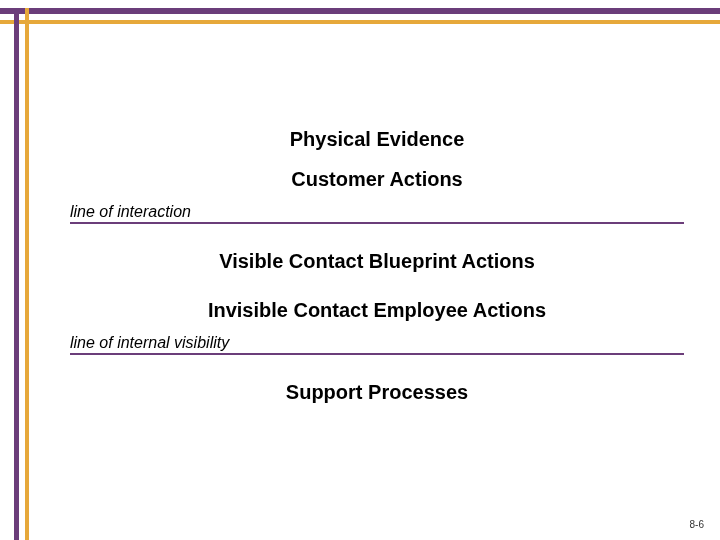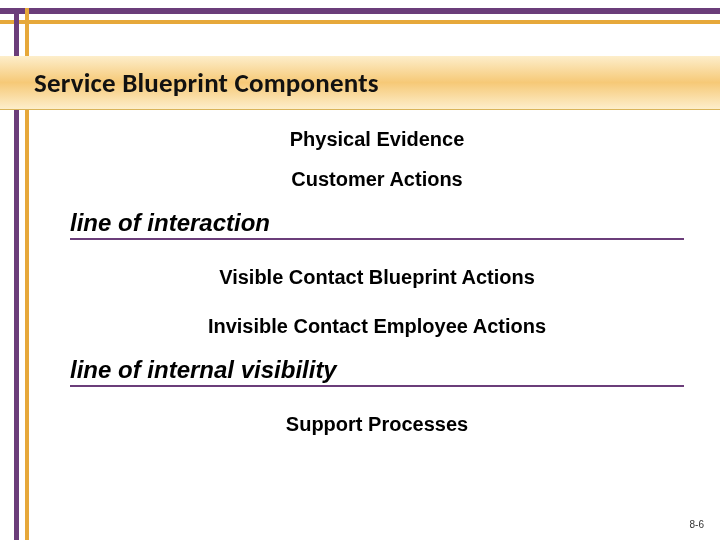--- a/index.html
+++ b/index.html
@@ -64,25 +64,25 @@
   }
   .row {
     font-size: 20px;
     font-weight: 700;
     color: #000;
     margin-top: 17px;
     text-align: center;
   }
   .row.first { margin-top: 10px; }
   .line-label {
-    font-size: 24px;
-    font-weight: 700;
+    font-size: 16px;
+    font-weight: 400;
     font-style: italic;
     color: #000;
-    margin-top: 18px;
+    margin-top: 12px;
     border-bottom: 2.5px solid #6b3d7a;
     display: block;
     padding-bottom: 1px;
     width: 100%;
   }
   .gap-after-line { margin-top: 26px; }
   .page-num {
     position: absolute;
     bottom: 10px;
     right: 16px;
@@ -93,23 +93,20 @@
 </head>
 <body>
 
 <div class="slide">
 
   <div class="top-bar-1"></div>
   <div class="top-bar-2"></div>
   <div class="left-bar-1"></div>
   <div class="left-bar-2"></div>
 
-  <div class="title-banner">
-    <h1>Service Blueprint Components</h1>
-  </div>
 
   <div class="content">
     <div class="row first">Physical Evidence</div>
     <div class="row">Customer Actions</div>
 
     <div class="line-label">line of interaction</div>
 
     <div class="row gap-after-line">Visible Contact Blueprint Actions</div>
 
 

